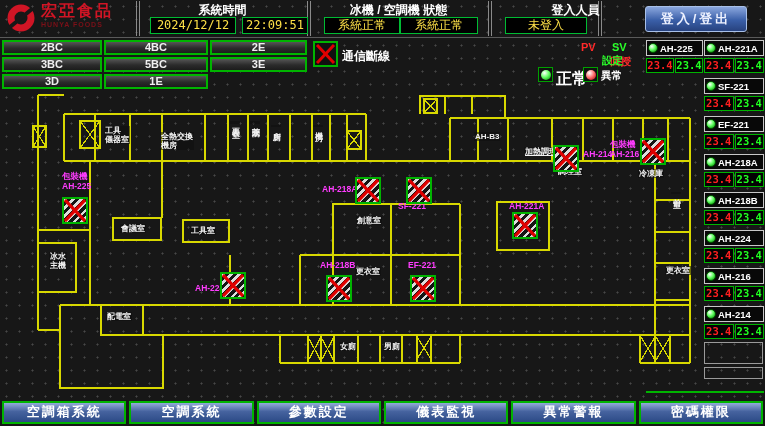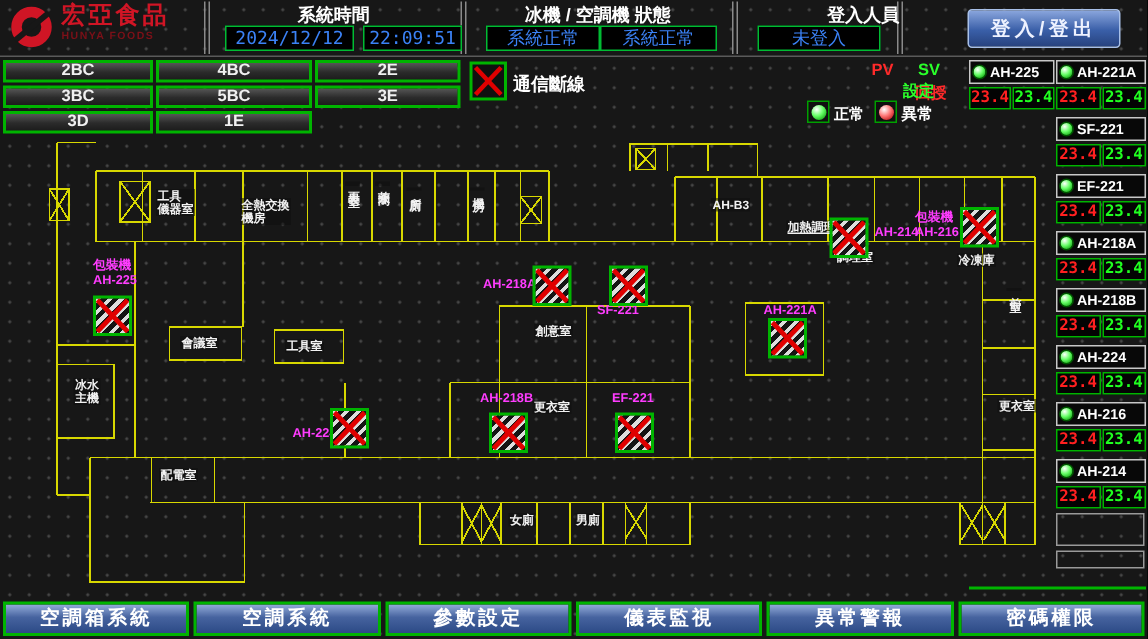--- a/index.html
+++ b/index.html
@@ -12,21 +12,21 @@
     -webkit-font-smoothing:antialiased;
   }
   
   .hline{position:absolute;top:37px;left:0;width:765px;height:1px;background:#5a5a5a;z-index:2;}
   .vsep{position:absolute;top:1px;height:35px;width:2px;border-left:1px solid #8a8a8a;border-right:1px solid #8a8a8a;z-index:2;}
   .logo{position:absolute;left:6px;top:3px;display:flex;align-items:flex-start;gap:5px;z-index:2;}
   .logo-texts{display:flex;flex-direction:column;line-height:1;}
   .logo-cn{color:#d01525;font-weight:bold;font-size:16px;letter-spacing:2px;}
   .logo-en{color:#7c1018;font-size:7px;font-weight:bold;letter-spacing:1px;margin-top:2px;}
   .hlabel{position:absolute;top:2px;color:#ffffff;font-size:12px;font-weight:bold;text-align:center;z-index:2;}
-  .hbox{position:absolute;top:17px;height:15px;background:#000;border:1px solid #00bb33;color:#3b82f6;
+  .hbox{position:absolute;top:17px;height:15px;background:#000;border:1px solid #00bb33;color:#fde047;
         font-size:12px;line-height:15px;text-align:center;z-index:2;}
   .mono{font-family:"DejaVu Sans Mono",monospace;letter-spacing:0;}
   .login-btn{position:absolute;left:645px;top:6px;width:100px;height:24px;z-index:2;
     background:linear-gradient(#8aa6dd,#3a5fa8 55%,#27427e);
     border:1px solid #a8c0e8;border-radius:3px;color:#eef2ff;
     font-size:13px;font-weight:bold;letter-spacing:3px;text-align:center;line-height:23px;cursor:pointer;}
   
   #floor-buttons{position:absolute;left:2px;top:40px;width:312px;display:grid;
     grid-template-columns:100px 104px 97px;grid-auto-rows:15px;gap:2px;z-index:2;}
   .floor-btn{border:2px solid #00b400;background:linear-gradient(#565656,#2b2b2b 55%,#1c1c1c);
@@ -132,21 +132,21 @@
   </div>
   <div id="comm-label">通信斷線</div>
 
   <div class="legend-txt red-t" style="left:581px;top:41px;">PV</div>
   <div class="legend-txt grn-t" style="left:612px;top:41px;">SV</div>
   <div class="legend-txt red-t" style="left:572px;top:55px;font-size:10.5px;padding-left:38px;">回授</div>
   <div class="legend-txt grn-t" style="left:602px;top:54px;font-size:10.5px;">設定</div>
   <div class="led-box" style="left:538px;top:67px;">
       <div class="led green"></div>
     </div>
-  <div class="legend-txt wht-t" style="left:556px;top:69px;font-size:10px;">正常</div>
+  <div class="legend-txt wht-t" style="left:556px;top:69px;font-size:16px;">正常</div>
   <div class="led-box" style="left:583px;top:67px;">
       <div class="led red"></div>
     </div>
   <div class="legend-txt wht-t" style="left:601px;top:69px;font-size:10.5px;">異常</div>
 
   <svg id="plan-svg" width="765" height="426" shape-rendering="crispEdges">
     <path d="M64,114 H366"></path>
     <path d="M64,161 H690"></path>
     <path d="M64,114 V161 M95,114 V161 M130,114 V161 M162,114 V161 M205,114 V161 M228,114 V161 M248,114 V161 M268,114 V161 M290,114 V161 M312,114 V161 M330,114 V161 M347,114 V161 M366,114 V161"></path>
     <rect x="80" y="121" width="20" height="27"></rect>

